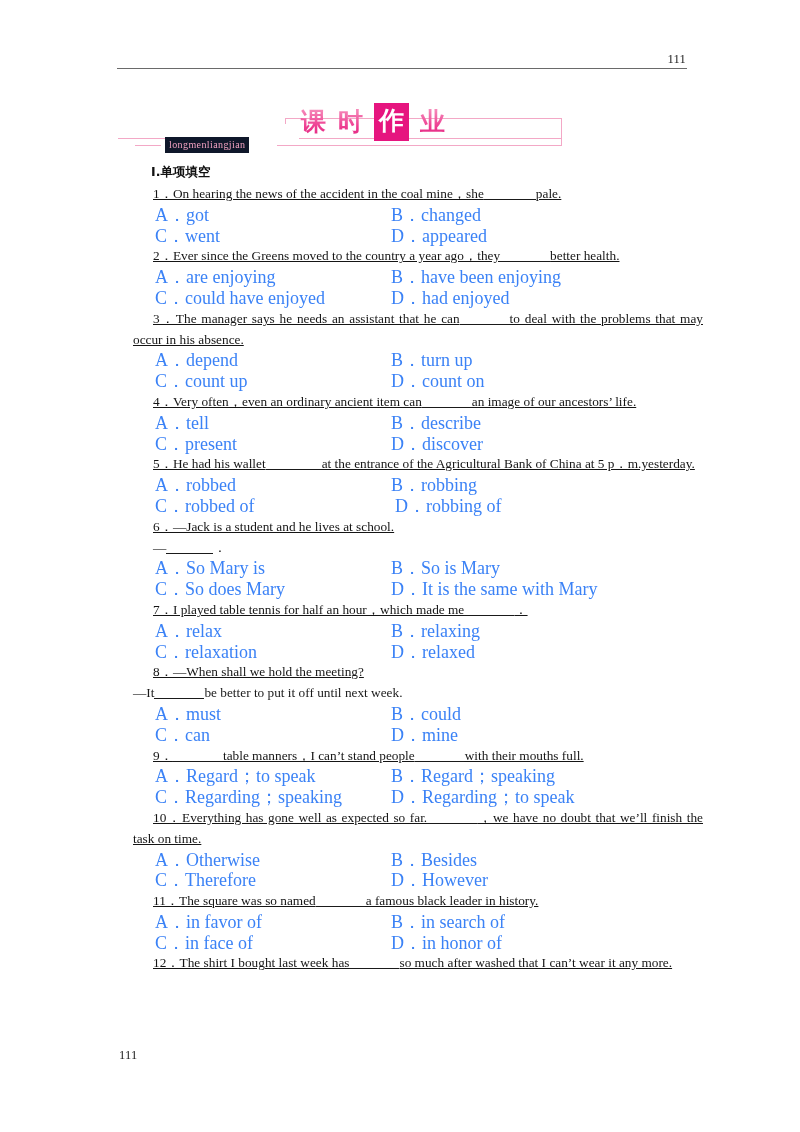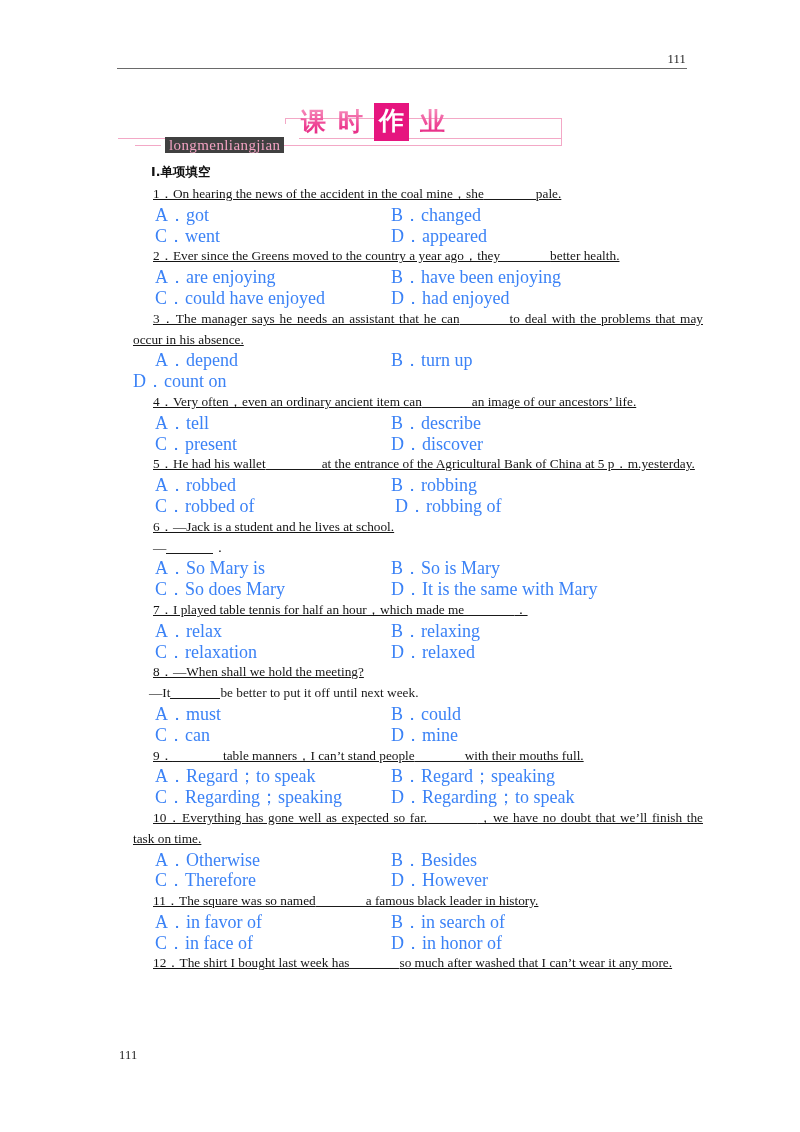--- a/index.html
+++ b/index.html
@@ -74,26 +74,26 @@
 
   .bn-tail       { left: 18px;  top: 45px;  width: 26px;  }
   .bn-tail2      { left: 160px; top: 45px;  width: 285px; }
   .bn-tail-v     { left: 444px; top: 38px;  height: 8px;  }
 
   .bn-sub {
     position: absolute;
     left: 48px;
     top: 37px;
     font-family: "Liberation Serif", serif;
-    font-size: 15px;
+    font-size: 10px;
     letter-spacing: .4px;
     color: #f2a2c2;
     line-height: 16px;
     white-space: nowrap;
-    background: #404040;
+    background: #0f172a;
     padding: 0 4px;
   }
 
   .bn-title {
     position: absolute;
     left: 178px;
     top: 4px;
     display: flex;
     align-items: center;
     height: 36px;
@@ -257,20 +257,21 @@
       <div class="opt col-a">C．could have enjoyed</div>
       <div class="opt col-b">D．had enjoyed</div>
     </div>
 
     <p class="q justify"><span>3．The manager says he needs an assistant that he can</span><span class="blank w2"></span><span>to deal with the problems that may occur in his absence.</span></p>
     <div class="opts">
       <div class="opt col-a">A．depend</div>
       <div class="opt col-b">B．turn up</div>
     </div>
     <div class="opts">
+      <div class="opt col-a">C．count up</div>
       <div class="opt col-b">D．count on</div>
     </div>
 
     <p class="q"><span>4．Very often，even an ordinary ancient item can</span><span class="blank w2"></span><span>an image of our ancestors’ life.</span></p>
     <div class="opts">
       <div class="opt col-a">A．tell</div>
       <div class="opt col-b">B．describe</div>
     </div>
     <div class="opts">
       <div class="opt col-a">C．present</div>
@@ -302,21 +303,21 @@
     <div class="opts">
       <div class="opt col-a">A．relax</div>
       <div class="opt col-b">B．relaxing</div>
     </div>
     <div class="opts">
       <div class="opt col-a">C．relaxation</div>
       <div class="opt col-b">D．relaxed</div>
     </div>
 
     <p class="q"><span>8．—When shall we hold the meeting?</span></p>
-    <p class="dash-line" style="padding-left:0;margin-left:16px;"><span>—It</span><span class="blank w2"></span><span>be better to put it off until next week.</span></p>
+    <p class="dash-line" style="padding-left:0;"><span>—It</span><span class="blank w2"></span><span>be better to put it off until next week.</span></p>
     <div class="opts">
       <div class="opt col-a">A．must</div>
       <div class="opt col-b">B．could</div>
     </div>
     <div class="opts">
       <div class="opt col-a">C．can</div>
       <div class="opt col-b">D．mine</div>
     </div>
 
     <p class="q"><span>9．</span><span class="blank w2"></span><span>table manners，I can’t stand people</span><span class="blank w2"></span><span>with their mouths full.</span></p>

